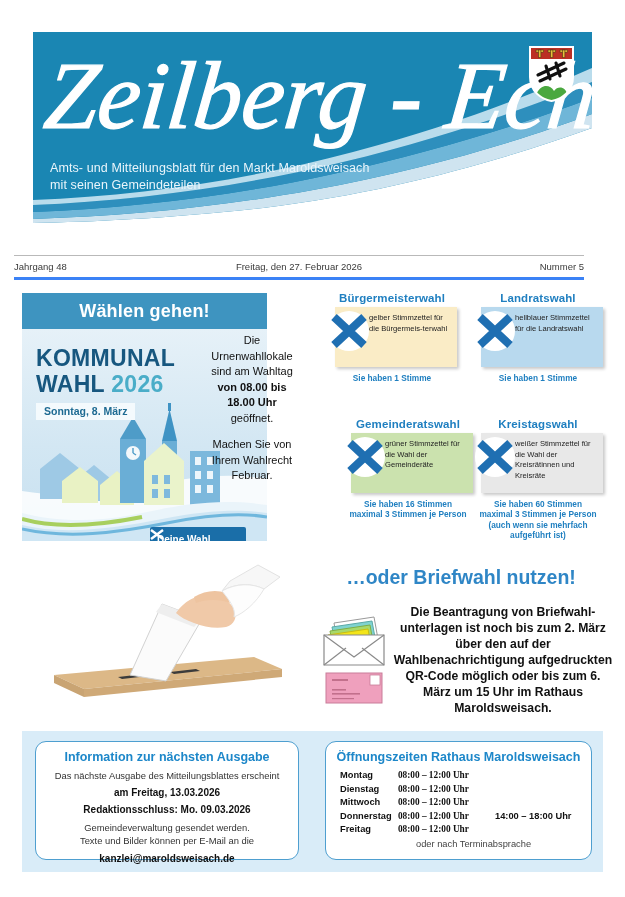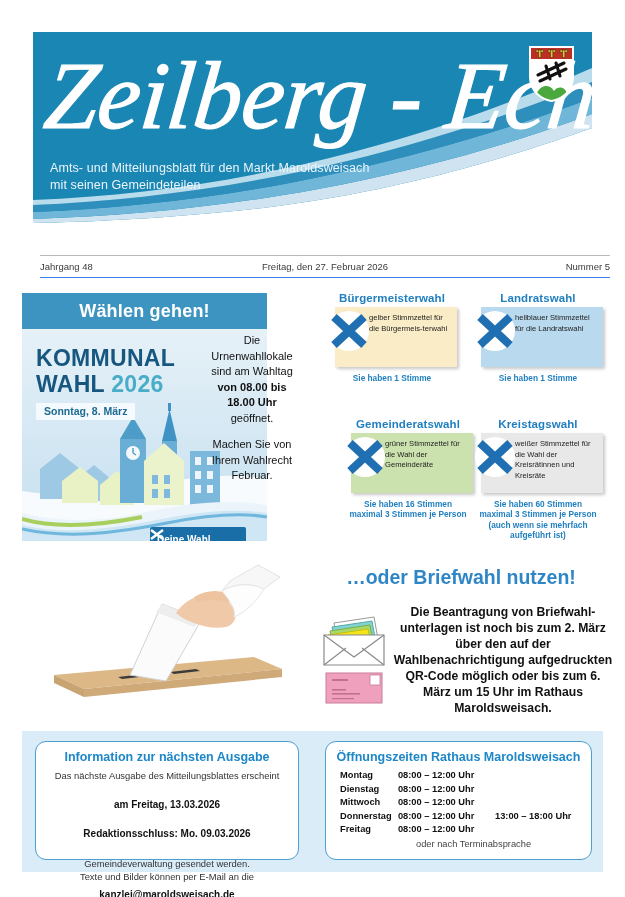--- a/index.html
+++ b/index.html
@@ -10,22 +10,22 @@
   .masthead{position:absolute;left:33px;top:32px;width:559px;height:192px;overflow:hidden;}
   .masthead .sky{position:absolute;inset:0;background:#1a86b3;}
   .masthead svg.waves{position:absolute;left:0;top:0;width:559px;height:192px;}
   .paper-title{position:absolute;left:14px;top:10px;width:470px;height:112px;}
   .paper-title svg{width:100%;height:100%;overflow:visible;}
   .paper-sub{position:absolute;left:17px;top:128px;width:430px;
              color:#eaf5fb;font-size:12.5px;line-height:16.5px;letter-spacing:.1px;}
   .crest{position:absolute;right:17px;top:13px;width:47px;height:58px;}
 
   
-  .infobar{position:absolute;left:40px;top:255px;width:570px;
-           border-top:1px solid #b9b9b9;border-bottom:1px solid #3b82f6;
+  .infobar{position:absolute;left:14px;top:255px;width:570px;
+           border-top:1px solid #b9b9b9;border-bottom:3px solid #3b82f6;
            height:21px;display:flex;align-items:center;}
   .infobar span{font-size:9.5px;color:#3a3a3a;}
   .infobar .left{flex:0 0 180px;text-align:left;}
   .infobar .mid{flex:1;text-align:center;}
   .infobar .right{flex:0 0 180px;text-align:right;}
 
   
   .poster{position:absolute;left:22px;top:293px;width:245px;height:248px;
           background:#c2410c;overflow:hidden;}
   .poster-head{height:36px;background:#3e94c0;display:flex;align-items:center;
@@ -86,26 +86,26 @@
   
   .band{position:absolute;left:22px;top:731px;width:581px;height:141px;
         background:#d9ecf8;}
   .bx{position:absolute;background:#ffffff;border:1.3px solid #4e9fd0;
       border-radius:11px;box-sizing:border-box;}
   #box-left{left:35px;top:741px;width:264px;height:119px;}
   #box-right{left:325px;top:741px;width:267px;height:119px;}
   .bx h3{margin:0;padding:8px 0 5px 0;text-align:center;font-size:12.5px;
          font-weight:bold;color:#1d87c9;}
   .bx p{margin:0;text-align:center;font-size:9.4px;line-height:13.2px;color:#333;}
-  .bx p.b{font-weight:bold;color:#111;font-size:10px;margin:16px 0;}
+  .bx p.b{font-weight:bold;color:#111;font-size:10px;margin:4px 0;}
   .bx p.mail{font-weight:bold;color:#111;font-size:10px;margin-top:5px;}
   .hours{margin:0;padding:0 12px 0 14px;}
   .hrow{display:flex;font-size:9.3px;line-height:13.6px;color:#111;font-weight:bold;}
   .hrow .d{width:62px;}
-  .hrow .t1{width:104px;}
+  .hrow .t1{width:104px;font-family:Liberation Serif, serif;}
   .hrow .t2{width:90px;}
   .hnote{padding-left:76px;font-size:9.3px;color:#444;margin-top:2px;}
 </style>
 </head>
 <body>
 
 <div class="masthead">
   <div class="sky"></div>
 
   <svg class="waves" viewBox="0 0 559 192" preserveAspectRatio="none">
@@ -383,21 +383,21 @@
       <span class="t2"></span>
     </div>
     <div class="hrow">
       <span class="d">Mittwoch</span>
       <span class="t1">08:00 – 12:00 Uhr</span>
       <span class="t2"></span>
     </div>
     <div class="hrow">
       <span class="d">Donnerstag</span>
       <span class="t1">08:00 – 12:00 Uhr</span>
-      <span class="t2">13:00 – 18:00 Uhr</span>
+      <span class="t2">14:00 – 18:00 Uhr</span>
     </div>
     <div class="hrow">
       <span class="d">Freitag</span>
       <span class="t1">08:00 – 12:00 Uhr</span>
       <span class="t2"></span>
     </div>
     <div class="hnote">oder nach Terminabsprache</div>
   </div>
 </div>
 

